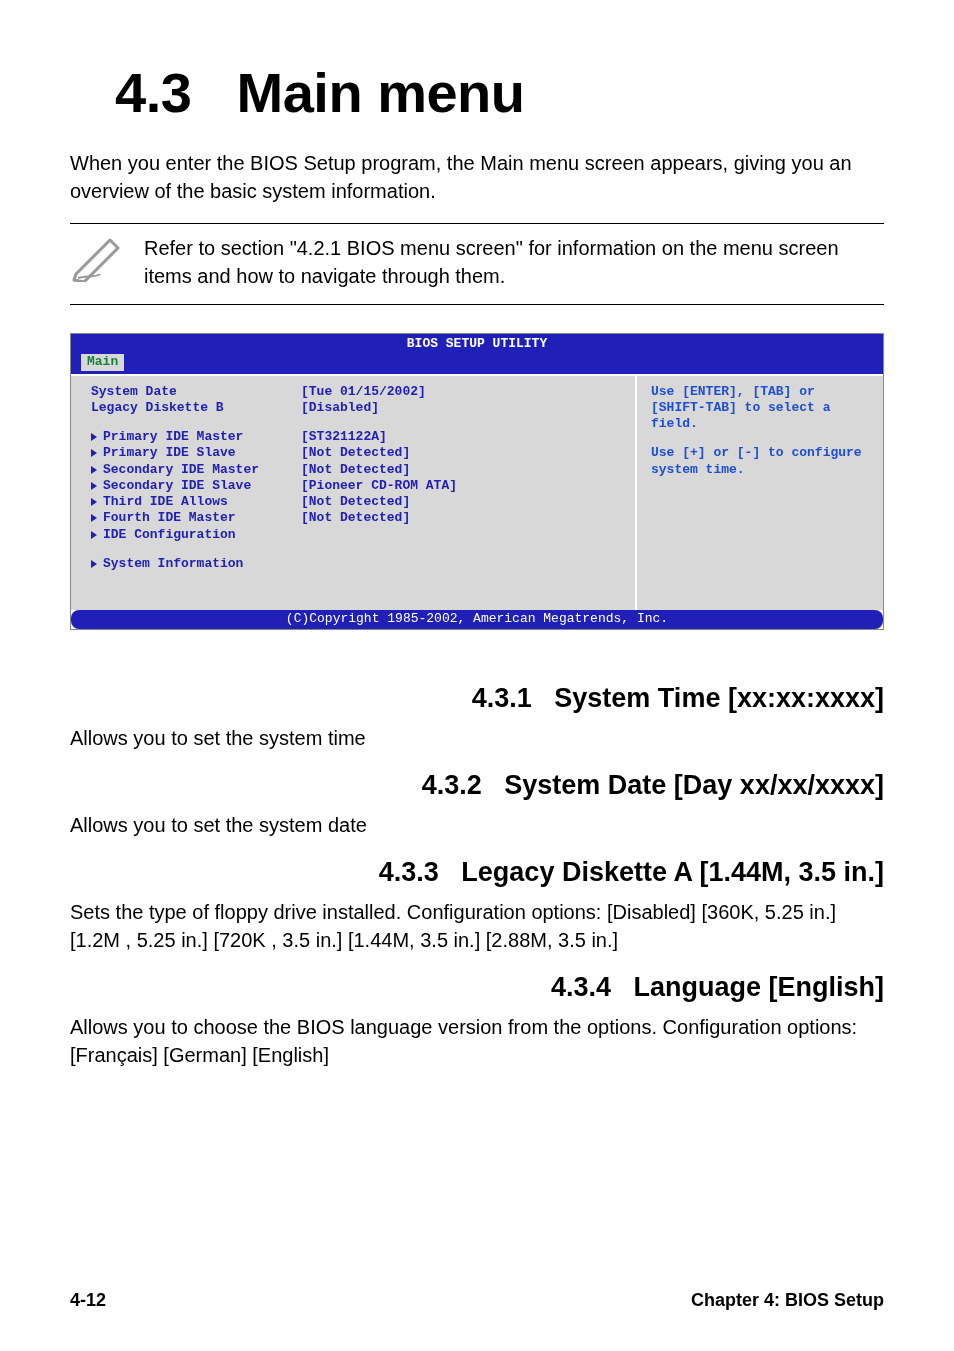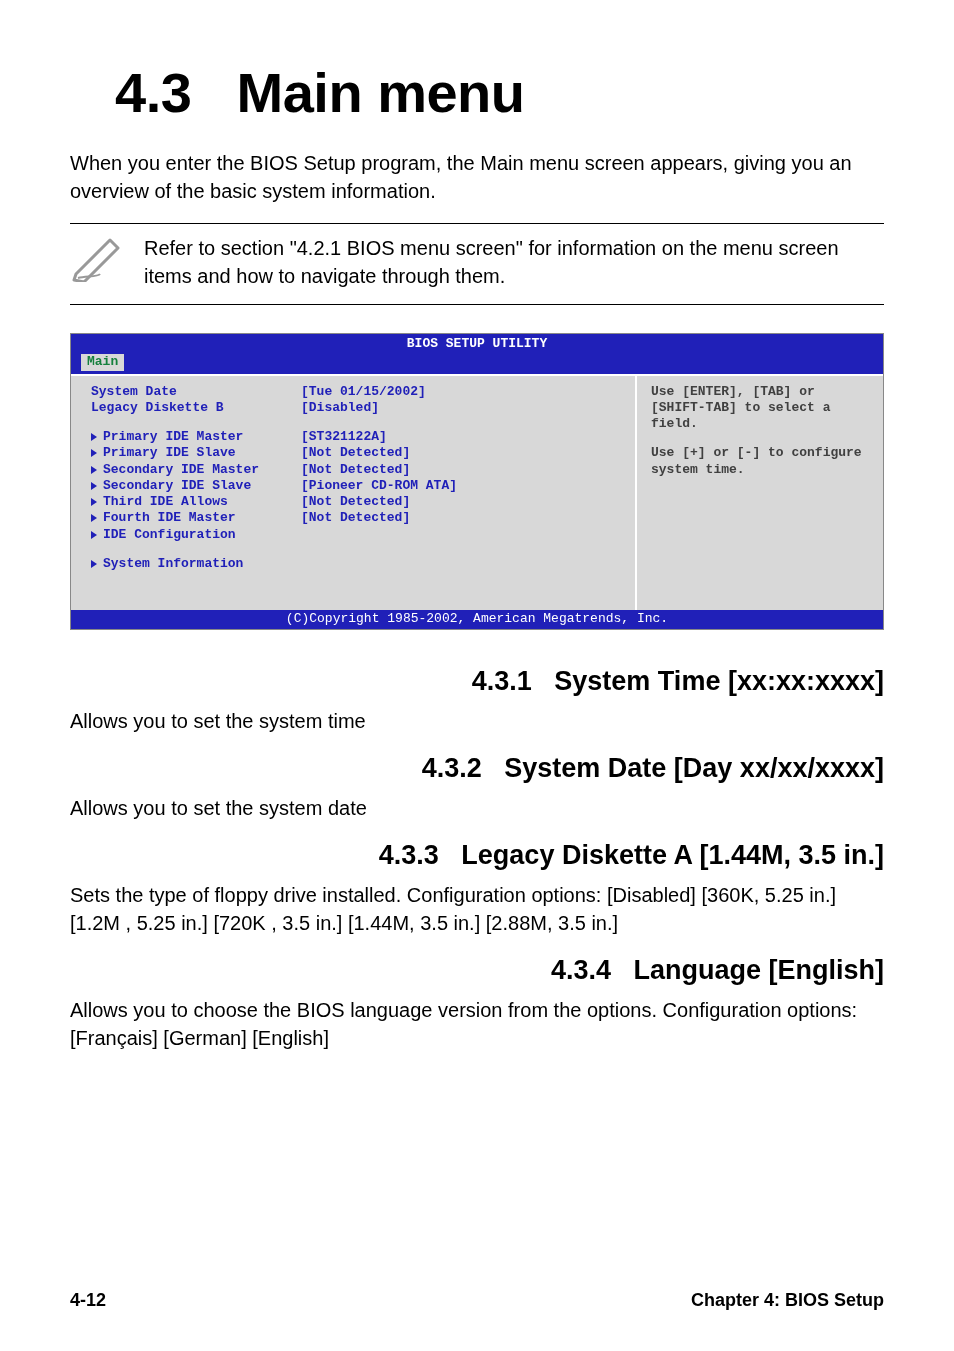--- a/index.html
+++ b/index.html
@@ -47,21 +47,21 @@
   .note-text {
     font-size: 20px;
     line-height: 1.4;
   }
   .bios-window {
     width: 100%;
     border: 1px solid #888;
     font-family: "Courier New", monospace;
     font-size: 13px;
     line-height: 1.25;
-    margin-bottom: 36px;
+    margin-bottom: 53px;
   }
   .bios-header {
     background: #2020b8;
     color: #fff;
     text-align: center;
     font-weight: bold;
     padding: 2px 0 0 0;
   }
   .bios-tabbar {
     background: #2020b8;
@@ -82,40 +82,41 @@
   .bios-left {
     flex: 1;
     padding: 8px 20px 38px 20px;
     color: #2020b8;
     font-weight: bold;
   }
   .bios-right {
     width: 248px;
     border-left: 2px solid #fff;
     padding: 8px 14px;
-    color: #404040;
+    color: #1d4ed8;
     font-weight: bold;
   }
   .bios-row { display: flex; }
   .bios-label { width: 210px; display: flex; align-items: center; gap: 6px; }
   .bios-value { flex: 1; }
   .bios-arrow {
     width: 0; height: 0;
     border-top: 4px solid transparent;
     border-bottom: 4px solid transparent;
     border-left: 6px solid #2020b8;
     display: inline-block;
   }
   .bios-footer {
     background: #2020b8;
     color: #fff;
     text-align: center;
     font-family: "Courier New", monospace;
     font-size: 13px;
     padding: 1px 0 2px 0;
+    border-radius: 8px;
   }
   .h2 {
     font-size: 27px;
     font-weight: bold;
     margin-top: 12px;
     margin-bottom: 10px;
     text-align: right;
   }
   .page-footer {
     position: absolute;

